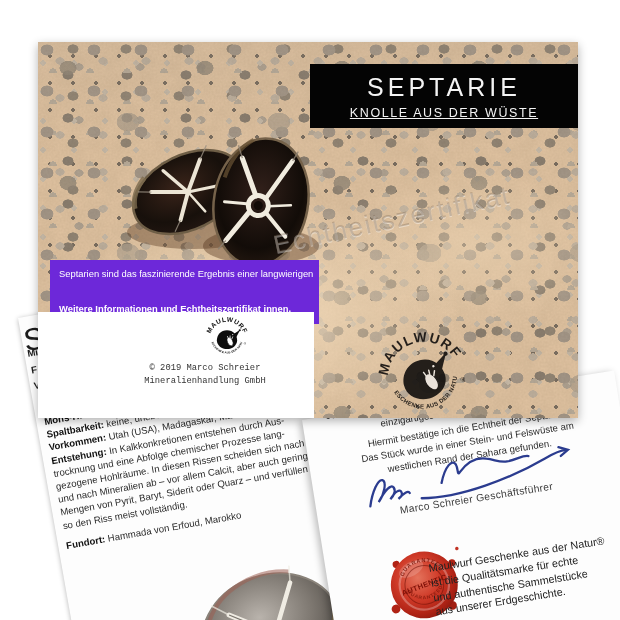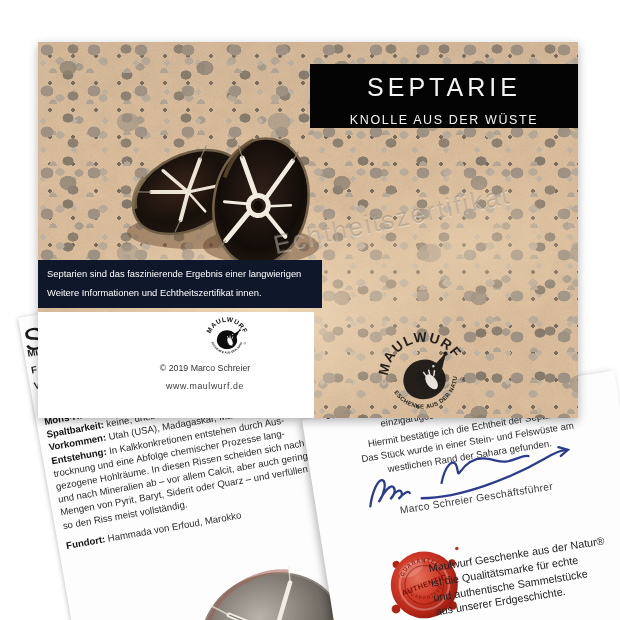--- a/index.html
+++ b/index.html
@@ -27,29 +27,29 @@
       radial-gradient(280px 170px at 42% 72%, rgba(246,224,192,.75), rgba(246,224,192,0) 70%),
       radial-gradient(200px 120px at 80% 55%, rgba(242,219,186,.45), rgba(242,219,186,0) 70%),
       linear-gradient(rgba(150,140,128,.10), rgba(0,0,0,0) 30%);}
   .grain-svg{position:absolute;inset:0;mix-blend-mode:multiply;opacity:.5;}
   #watermark{position:absolute;left:232px;top:152px;width:340px;transform:rotate(-12deg);
     font-size:26px;letter-spacing:2px;color:rgba(105,85,65,.30);
     text-shadow:0 1px 0 rgba(255,255,255,.4);white-space:nowrap;}
   #banner{position:absolute;left:272px;top:22px;width:268px;height:64px;background:#040404;
     color:#f4f4f4;text-align:center;}
   #banner .t{margin-top:9px;font-size:25px;letter-spacing:4px;font-weight:400;}
-  #banner .s{margin-top:11px;font-size:12.5px;letter-spacing:1.6px;}
-  #intro-block{position:absolute;left:0;top:218px;width:258px;background:#0f172a;color:#fff;
-    padding:7px 17px 8px 9px;font-size:9.4px;line-height:1.42;}
-  #intro-block .p2{margin-top:6px;}
+  #banner .s{margin-top:4px;font-size:12.5px;letter-spacing:1.6px;text-decoration:underline;}
+  #intro-block{position:absolute;left:12px;top:218px;width:258px;background:#6d28d9;color:#fff;
+    padding:7px 2px 8px 9px;font-size:9.4px;line-height:1.42;}
+  #intro-block .p2{margin-top:22px;font-weight:bold;}
   #intro-block div{white-space:nowrap;}
   #publisher-block{position:absolute;left:0;top:270px;width:276px;height:106px;background:#fff;
     text-align:center;color:#333;}
   .logo-small{position:absolute;left:167px;top:5px;width:44px;height:44px;}
-  .publisher-lines{position:absolute;left:53px;top:50px;width:228px;font-size:8.8px;line-height:1.5;}
+  .publisher-lines{position:absolute;left:53px;top:50px;width:228px;font-size:8.8px;line-height:1.5;font-family:Liberation Mono, monospace;}
   .publisher-web{margin-top:5px;letter-spacing:.6px;color:#3a3a3a;}
   .logo-stamp{position:absolute;left:340px;top:290px;width:92px;height:92px;transform:rotate(-14deg);opacity:.92;}
   
   #info-card{left:18px;top:318px;width:400px;height:460px;transform:rotate(-10deg);
     transform-origin:0 0;box-shadow:0 1px 5px rgba(0,0,0,.30);z-index:1;color:#2b2b2b;}
   #info-heading{position:absolute;left:2px;top:6px;font-size:31px;letter-spacing:2px;color:#1c1c1c;white-space:nowrap;}
   .frag{position:absolute;font-size:9.6px;font-weight:bold;color:#1c1c1c;}
   #facts{position:absolute;left:8px;top:100px;font-size:9.6px;line-height:13.2px;white-space:nowrap;}
   #facts b{color:#111;}
   #facts .gap{margin-top:7px;}
@@ -278,21 +278,21 @@
       <path d="M50,30 C64,30 73,41 73,53 C73,65 62,73 50,73 C38,73 27,65 27,53 C27,41 36,30 50,30 Z" fill="#0d0d0d"></path>
       <path d="M66,38 L80,29 L71,46 Z" fill="#0d0d0d"></path>
       <circle cx="79" cy="30" r="2.4" fill="#0d0d0d"></circle>
       <ellipse cx="57" cy="56" rx="6" ry="10" fill="#fff" stroke="#0d0d0d" stroke-width="1.4" transform="rotate(-22 57 56)"></ellipse>
       <path d="M53,49 L51,44 M57,48 L57,43 M61,50 L63,45" stroke="#fff" stroke-width="1.6" stroke-linecap="round"></path>
       <circle cx="63" cy="40" r="1.3" fill="#fff"></circle>
       <text x="88" y="64" font-size="7" fill="#111">®</text>
     </svg>
     <div class="publisher-lines">
       <div>© 2019 Marco Schreier</div>
-      <div class="publisher-web">www.maulwurf.de</div>
+      <div>Mineralienhandlung GmbH</div>
     </div>
   </div>
 
   <svg class="logo-stamp" viewBox="0 0 100 100">
     <defs>
       <path id="lg2t" d="M 13,62 A 39 39 0 1 1 87,62" fill="none"></path>
       <path id="lg2b" d="M 15,58 A 37 37 0 0 0 85,58" fill="none"></path>
     </defs>
     <text font-size="15" font-weight="bold" fill="#151210" letter-spacing="1.5">
       <textPath href="#lg2t" startOffset="50%" text-anchor="middle">MAULWURF</textPath>

